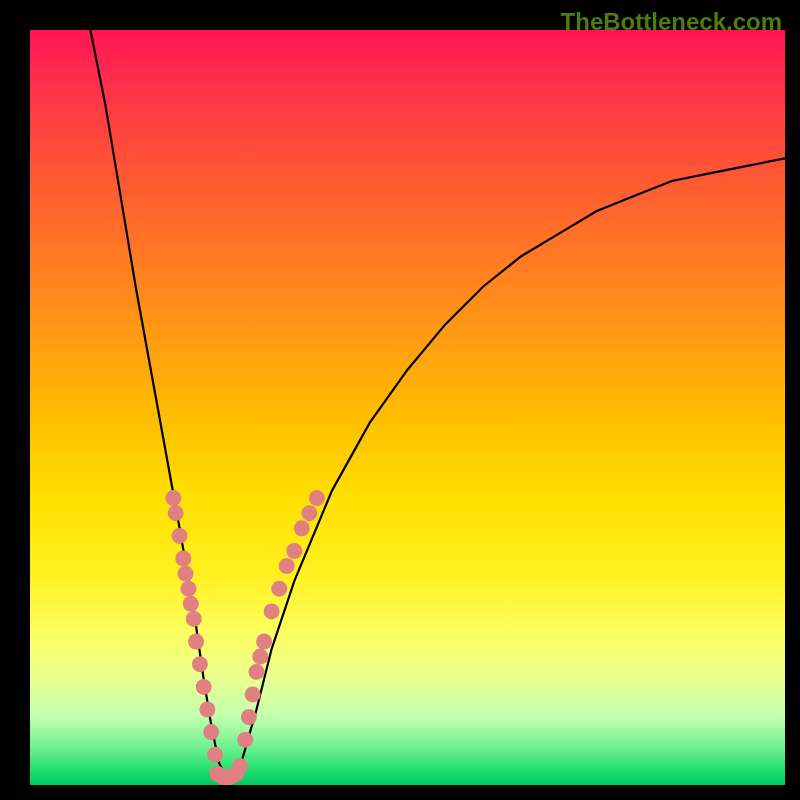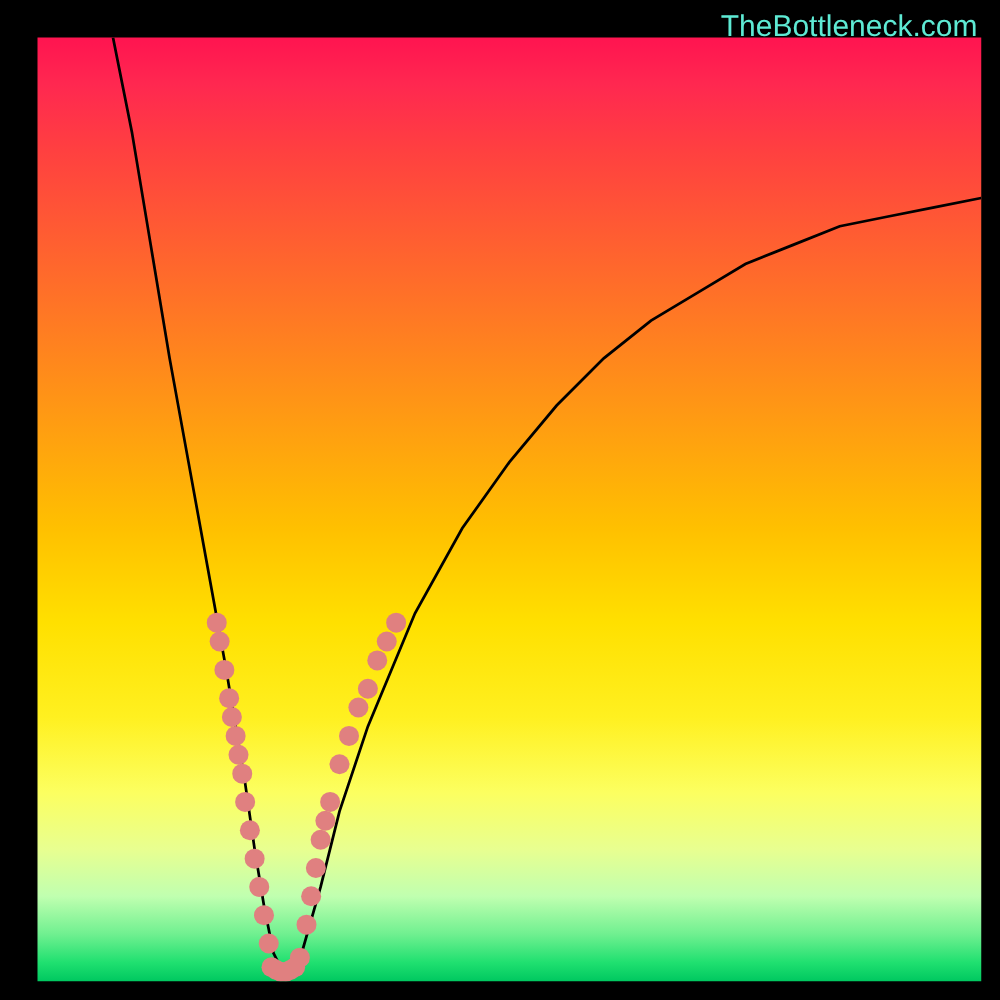--- a/index.html
+++ b/index.html
@@ -8,23 +8,23 @@
     height: 800px;
     background: #000;
     position: relative;
     overflow: hidden;
     font-family: Arial, sans-serif;
   }
   .watermark {
     position: absolute;
     top: 8px;
     right: 18px;
-    color: #5eead4;
+    color: #4d7c0f;
     font-size: 24px;
-    font-weight: 400;
+    font-weight: 700;
     z-index: 10;
     text-align: center;
   }
   .plot-area {
     position: absolute;
     left: 30px;
     top: 30px;
     width: 755px;
     height: 755px;
   }

